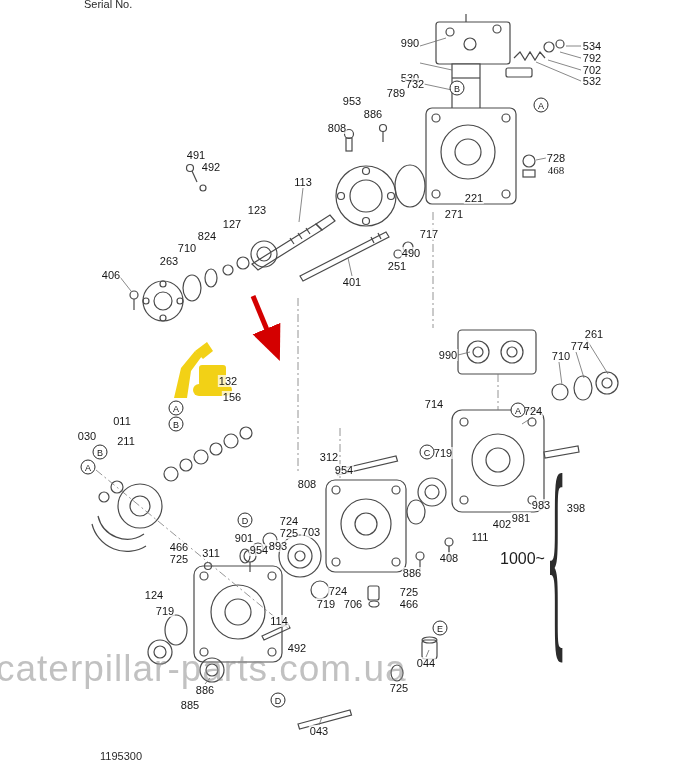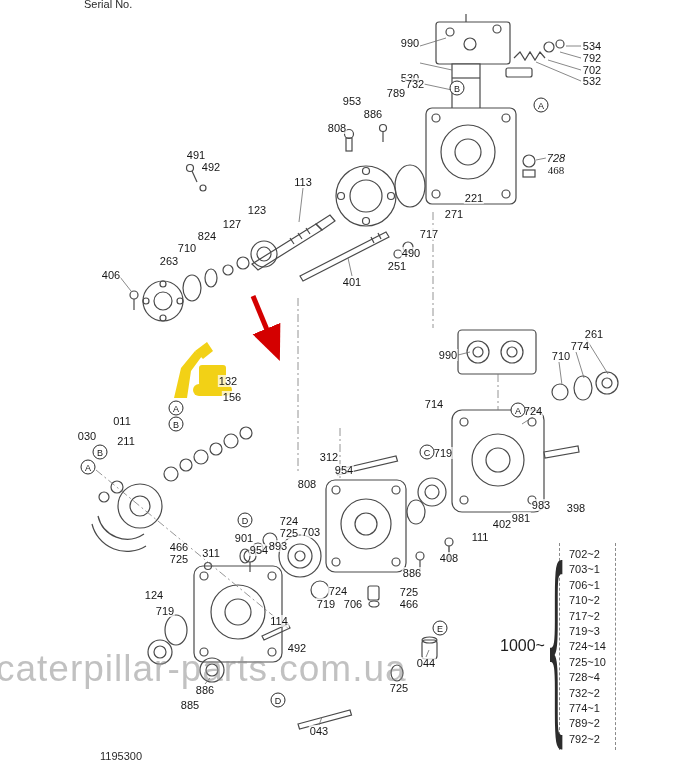--- a/index.html
+++ b/index.html
@@ -238,21 +238,21 @@
       <div class="callout" style="left: 410px; top: 78px;">530</div>
       <div class="callout" style="left: 415px; top: 84px;">732</div>
       <div class="callout" style="left: 592px; top: 46px;">534</div>
       <div class="callout" style="left: 592px; top: 58px;">792</div>
       <div class="callout" style="left: 592px; top: 70px;">702</div>
       <div class="callout" style="left: 592px; top: 81px;">532</div>
       <div class="callout" style="left: 396px; top: 93px;">789</div>
       <div class="callout" style="left: 352px; top: 101px;">953</div>
       <div class="callout" style="left: 373px; top: 114px;">886</div>
       <div class="callout" style="left: 337px; top: 128px;">808</div>
-      <div class="callout" style="left: 556px; top: 158px; font-style: italic;">728</div>
+      <div class="callout" style="left: 556px; top: 158px;">728</div>
       <div class="callout" style="left: 556px; top: 170px; font-family: Liberation Serif, serif;">468</div>
       <div class="callout" style="left: 196px; top: 155px;">491</div>
       <div class="callout" style="left: 211px; top: 167px;">492</div>
       <div class="callout" style="left: 303px; top: 182px;">113</div>
       <div class="callout" style="left: 257px; top: 210px;">123</div>
       <div class="callout" style="left: 232px; top: 224px;">127</div>
       <div class="callout" style="left: 207px; top: 236px;">824</div>
       <div class="callout" style="left: 187px; top: 248px;">710</div>
       <div class="callout" style="left: 169px; top: 261px;">263</div>
       <div class="callout" style="left: 111px; top: 275px;">406</div>
@@ -316,35 +316,20 @@
       <div class="circle-letter" style="left: 518px; top: 410px;">A</div>
       <div class="circle-letter" style="left: 427px; top: 452px;">C</div>
       <div class="circle-letter" style="left: 245px; top: 520px;">D</div>
       <div class="circle-letter" style="left: 278px; top: 700px;">D</div>
       <div class="circle-letter" style="left: 440px; top: 628px;">E</div>
     </div>
 
   <div class="legend">
     <div class="legend-group">1000~</div>
     <div class="legend-brace">{</div>
-    <div class="legend-items" id="legend-items">
-        <div class="legend-item">702~2</div>
-        <div class="legend-item">703~1</div>
-        <div class="legend-item">706~1</div>
-        <div class="legend-item">710~2</div>
-        <div class="legend-item">717~2</div>
-        <div class="legend-item">719~3</div>
-        <div class="legend-item">724~14</div>
-        <div class="legend-item">725~10</div>
-        <div class="legend-item">728~4</div>
-        <div class="legend-item">732~2</div>
-        <div class="legend-item">774~1</div>
-        <div class="legend-item">789~2</div>
-        <div class="legend-item">792~2</div>
-      </div>
   </div>
 
   <svg class="arrow-layer" width="681" height="774" viewBox="0 0 681 774">
     <defs>
       <marker id="arrowhead" markerWidth="8" markerHeight="8" refX="5.5" refY="3" orient="auto">
         <path id="red-arrow-head" d="M0,0 L7,3 L0,6 Z" fill="#d40000"></path>
       </marker>
     </defs>
     <line id="red-arrow-line" x1="253" y1="296" x2="277" y2="354" stroke="#d40000" stroke-width="5" marker-end="url(#arrowhead)"></line>
   </svg>

